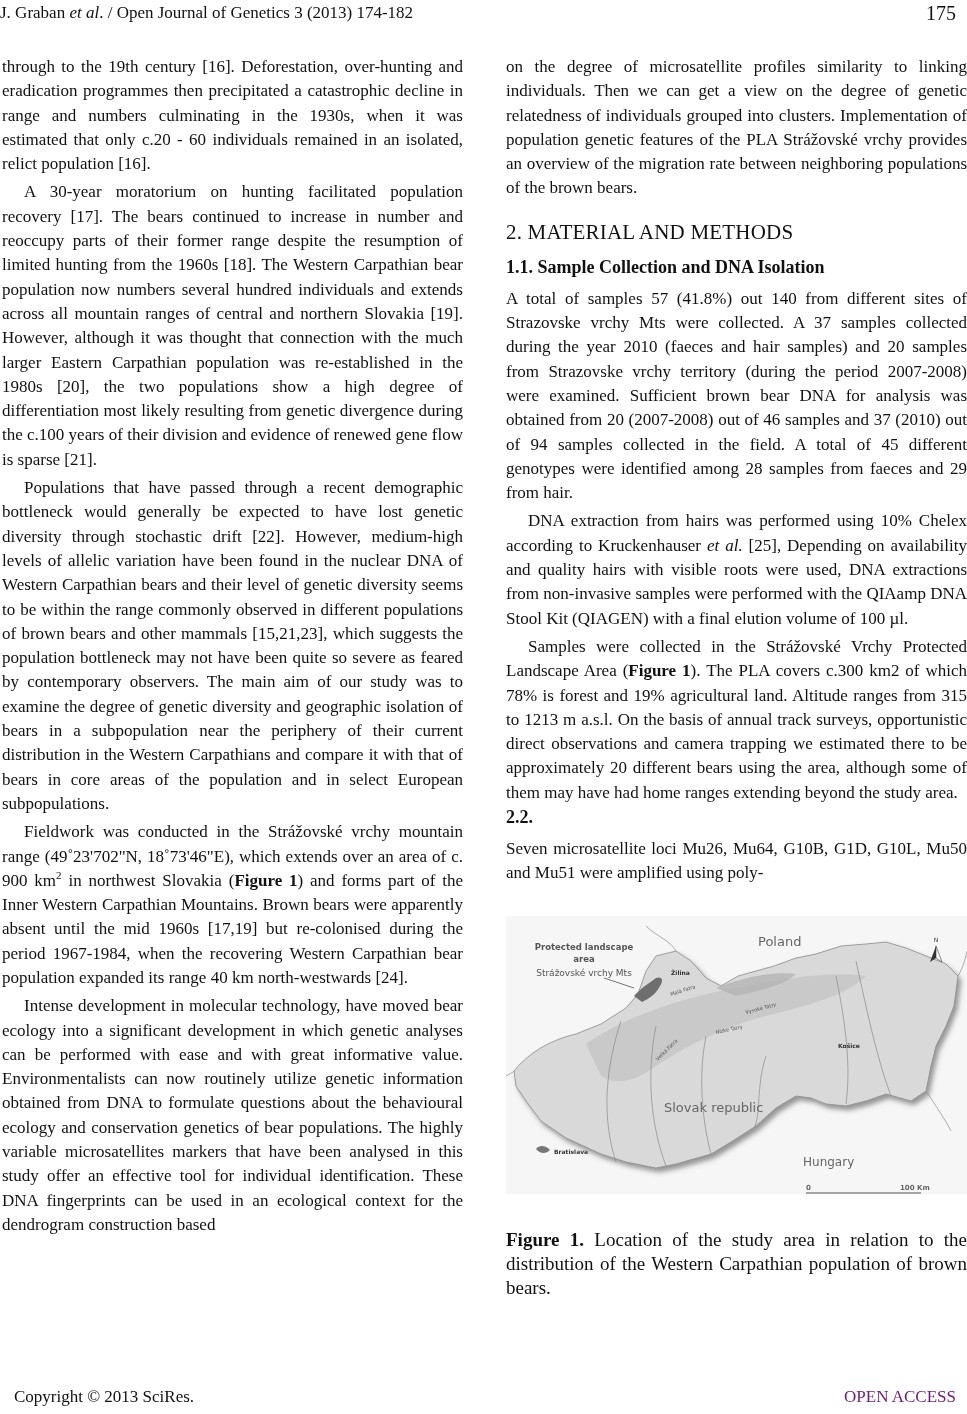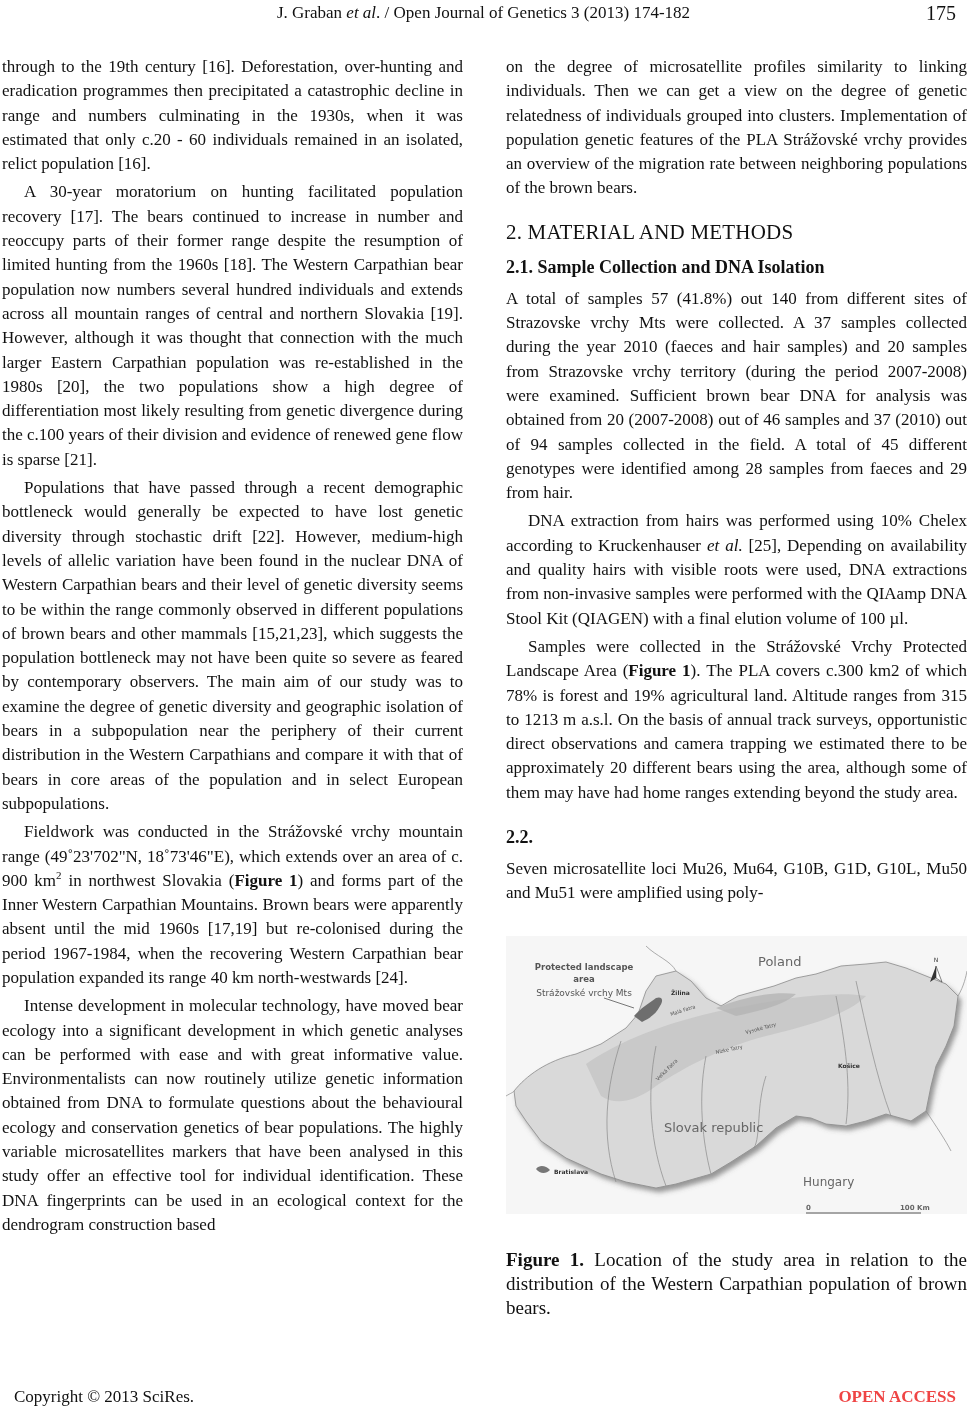--- a/index.html
+++ b/index.html
@@ -1,39 +1,39 @@
 <!DOCTYPE html>
 <html><head>
   <meta charset="utf-8">
   <style>
     html, body { margin: 0; padding: 0; background: #ffffff; }
     body {
       width: 967px; height: 1414px; position: relative; overflow: hidden;
       font-family: "Liberation Serif", "DejaVu Serif", serif; color: #111;
     }
     .running-head {
-      position: absolute; top: 3px; left: 0; width: 967px; text-align: center;
+      position: absolute; top: 3px; left: 0; width: 967px; 
       font-size: 17px; line-height: 20px;
     }
     .page-number { position: absolute; top: 3px; right: 11px; font-size: 20px; line-height: 20px; }
     .col { position: absolute; top: 55px; width: 461px; font-size: 17px; line-height: 24.3px; }
     .col.left { left: 2px; }
     .col.right { left: 506px; }
     p { margin: 0; text-align: justify; hyphens: none; }
     p.indent { text-indent: 22px; }
     p + p { margin-top: 4px; }
     .h1 { font-weight: normal; font-size: 21px; line-height: 26px; margin: 18px 0 10px 0; letter-spacing: 0.2px; }
     .h2 { font-weight: bold; font-size: 18px; line-height: 24px; margin: 0 0 8px 0; }
-    .h2.two-line { display: flex; margin-top: 20px; }
+    .h2.two-line { display: flex; }
     .h2 .num { width: 38px; flex: none; }
     .fig-wrap { margin-top: 30px; width: 461px; height: 278px; position: relative; }
     .fig-wrap svg { display: block; }
     .caption { margin-top: 34px; text-align: justify; font-size: 19px; line-height: 24px; }
     .footer-left { position: absolute; left: 14px; top: 1387px; font-size: 17px; }
-    .footer-right { position: absolute; right: 11px; top: 1387px; font-size: 17px; font-weight: bold; color: #ef4444; }
+    .footer-right { position: absolute; right: 11px; top: 1387px; font-size: 17px; font-weight: normal; color: #701a75; }
     .bold { font-weight: bold; }
     .italic { font-style: italic; }
     sup { font-size: 11px; line-height: 0; }
     .map-label { font-family: "DejaVu Sans", "Liberation Sans", sans-serif; }
   </style>
 </head>
 <body>
 
 <div class="running-head">
   <span>J. Graban </span><span class="italic">et al</span><span>. / Open Journal of Genetics 3 (2013) 174-182</span>
@@ -44,21 +44,21 @@
   <p>through to the 19th century [16]. Deforestation, over-hunting and eradication programmes then precipitated a catastrophic decline in range and numbers culminating in the 1930s, when it was estimated that only c.20 - 60 individuals remained in an isolated, relict population [16].</p>
   <p class="indent">A 30-year moratorium on hunting facilitated population recovery [17]. The bears continued to increase in number and reoccupy parts of their former range despite the resumption of limited hunting from the 1960s [18]. The Western Carpathian bear population now numbers several hundred individuals and extends across all mountain ranges of central and northern Slovakia [19]. However, although it was thought that connection with the much larger Eastern Carpathian population was re-established in the 1980s [20], the two populations show a high degree of differentiation most likely resulting from genetic divergence during the c.100 years of their division and evidence of renewed gene flow is sparse [21].</p>
   <p class="indent">Populations that have passed through a recent demographic bottleneck would generally be expected to have lost genetic diversity through stochastic drift [22]. However, medium-high levels of allelic variation have been found in the nuclear DNA of Western Carpathian bears and their level of genetic diversity seems to be within the range commonly observed in different populations of brown bears and other mammals [15,21,23], which suggests the population bottleneck may not have been quite so severe as feared by contemporary observers. The main aim of our study was to examine the degree of genetic diversity and geographic isolation of bears in a subpopulation near the periphery of their current distribution in the Western Carpathians and compare it with that of bears in core areas of the population and in select European subpopulations.</p>
   <p class="indent"><span>Fieldwork was conducted in the Strážovské vrchy mountain range (49˚23'702"N, 18˚73'46"E), which extends over an area of c. 900 km</span><sup>2</sup><span> in northwest Slovakia (</span><span class="bold">Figure 1</span><span>) and forms part of the Inner Western Carpathian Mountains. Brown bears were apparently absent until the mid 1960s [17,19] but re-colonised during the period 1967-1984, when the recovering Western Carpathian bear population expanded its range 40 km north-westwards [24].</span></p>
   <p class="indent">Intense development in molecular technology, have moved bear ecology into a significant development in which genetic analyses can be performed with ease and with great informative value. Environmentalists can now routinely utilize genetic information obtained from DNA to formulate questions about the behavioural ecology and conservation genetics of bear populations. The highly variable microsatellites markers that have been analysed in this study offer an effective tool for individual identification. These DNA fingerprints can be used in an ecological context for the dendrogram construction based</p>
 </div>
 
 <div class="col right">
   <p>on the degree of microsatellite profiles similarity to linking individuals. Then we can get a view on the degree of genetic relatedness of individuals grouped into clusters. Implementation of population genetic features of the PLA Strážovské vrchy provides an overview of the migration rate between neighboring populations of the brown bears.</p>
   <div class="h1">2. MATERIAL AND METHODS</div>
-  <div class="h2">2.1. Sample Collection and DNA Isolation</div>
+  <div class="h2">1.1. Sample Collection and DNA Isolation</div>
   <p>A total of samples 57 (41.8%) out 140 from different sites of Strazovske vrchy Mts were collected. A 37 samples collected during the year 2010 (faeces and hair samples) and 20 samples from Strazovske vrchy territory (during the period 2007-2008) were examined. Sufficient brown bear DNA for analysis was obtained from 20 (2007-2008) out of 46 samples and 37 (2010) out of 94 samples collected in the field. A total of 45 different genotypes were identified among 28 samples from faeces and 29 from hair.</p>
   <p class="indent"><span>DNA extraction from hairs was performed using 10% Chelex according to Kruckenhauser </span><span class="italic">et al.</span><span> [25], Depending on availability and quality hairs with visible roots were used, DNA extractions from non-invasive samples were performed with the QIAamp DNA Stool Kit (QIAGEN) with a final elution volume of 100 µl.</span></p>
   <p class="indent"><span>Samples were collected in the Strážovské Vrchy Protected Landscape Area (</span><span class="bold">Figure 1</span><span>). The PLA covers c.300 km2 of which 78% is forest and 19% agricultural land. Altitude ranges from 315 to 1213 m a.s.l. On the basis of annual track surveys, opportunistic direct observations and camera trapping we estimated there to be approximately 20 different bears using the area, although some of them may have had home ranges extending beyond the study area.</span></p>
   <div class="h2 two-line">
     <span class="num">2.2.</span>
   </div>
   <p>Seven microsatellite loci Mu26, Mu64, G10B, G1D, G10L, Mu50 and Mu51 were amplified using poly-</p>
 
   <div class="fig-wrap">
     <svg width="461" height="278" viewBox="0 0 461 278">

